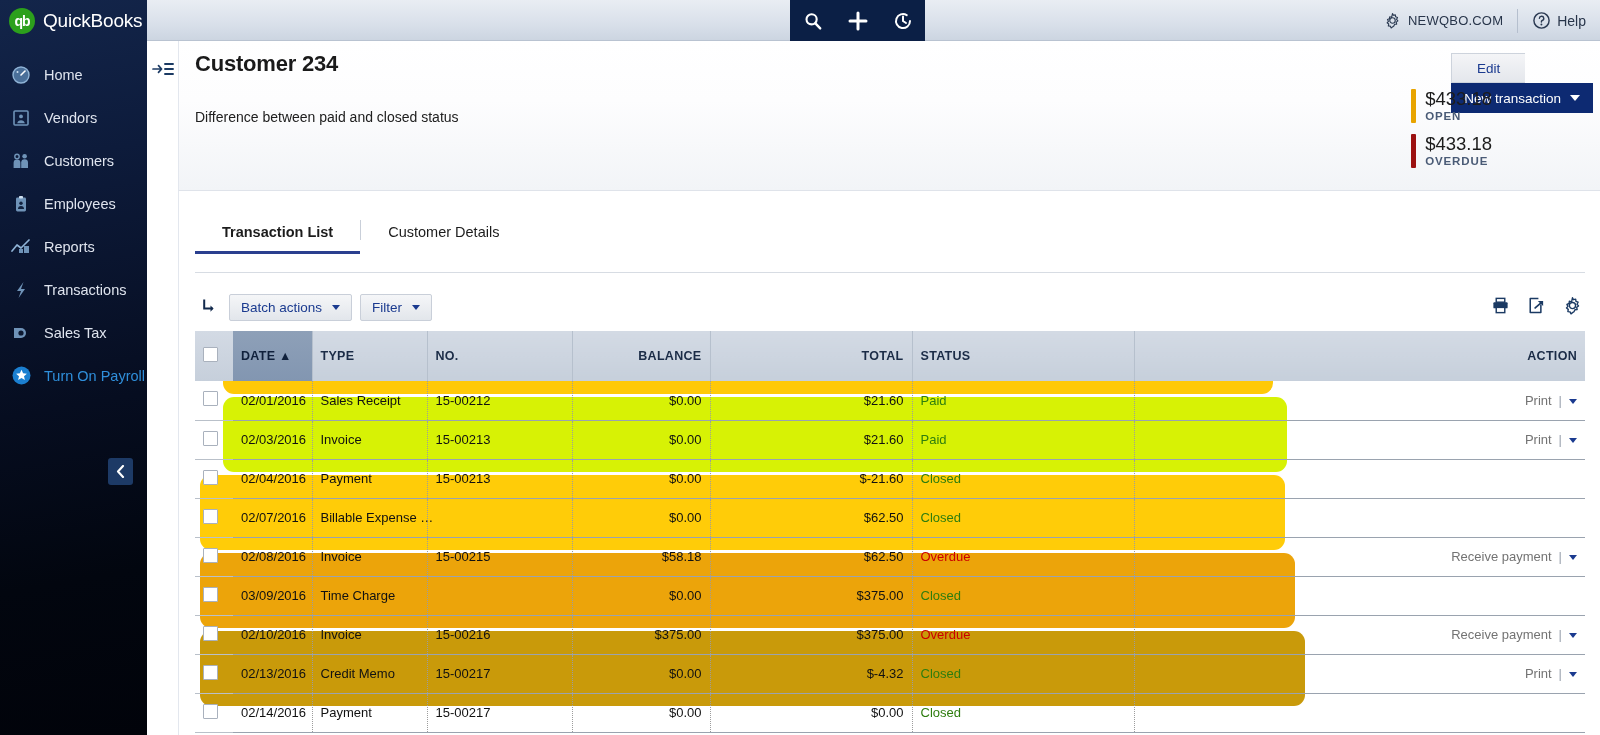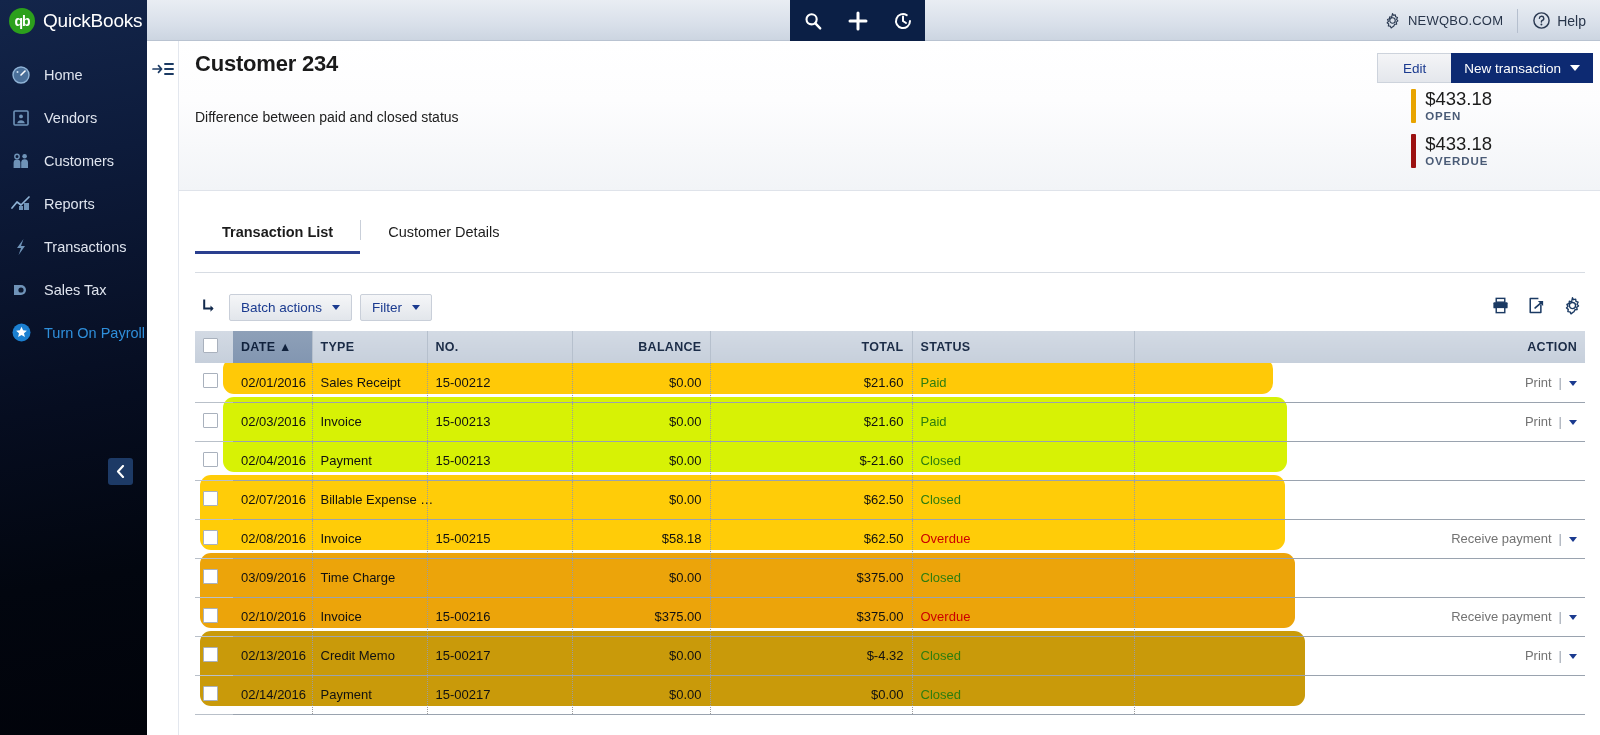--- a/index.html
+++ b/index.html
@@ -111,21 +111,21 @@
     position: absolute; left: 16px; top: 10px;
     font-size: 22px; font-weight: bold; color: #1a1a1a;
     letter-spacing: -0.2px;
   }
   .page-sub {
     position: absolute; left: 16px; top: 68px;
     font-size: 14px; color: #202020;
   }
   .head-btns {
     position: absolute; right: 7px; top: 12px;
-    display: flex; align-items: stretch; gap: 0;
+    display: flex; align-items: stretch; gap: 0; flex-direction: column;
   }
   .btn-edit {
     width: 74px; height: 30px;
     background: linear-gradient(to bottom,#f4f5f7,#e4e7ec);
     border: 1px solid #cdd3dc; border-right: none;
     color: #1a3a8f; font-size: 13.5px;
     display: flex; align-items: center; justify-content: center;
     cursor: pointer;
   }
   .btn-newtx {
@@ -205,21 +205,21 @@
 
   
   .tbl-wrap { position: absolute; left: 16px; top: 140px; width: 1390px; }
   table.grid { width: 1390px; border-collapse: collapse; table-layout: fixed; }
   table.grid thead th {
     background: linear-gradient(to bottom,#d3dae4,#c6cfdb);
     height: 26px;
     font-size: 12.5px; color: #1b2c47; font-weight: bold;
     letter-spacing: 0.3px;
     border-right: 1px solid #b6c0cd;
-    padding: 7px 8px; text-align: left;
+    padding: 16px 8px; text-align: left;
     white-space: nowrap;
   }
   table.grid thead th.sorted { background: linear-gradient(to bottom,#8ea0b8,#8296b1); color:#10213c; }
   table.grid thead th.num { text-align: right; }
   table.grid thead th.last { border-right: none; text-align: right; }
   table.grid thead th.cb { border-right: none; }
 
   col.c-cb   { width: 38px; }
   col.c-date { width: 79px; }
   col.c-type { width: 115px; }
@@ -309,20 +309,31 @@
           <svg width="20" height="20" viewBox="0 0 20 20">
               <circle cx="6" cy="5.5" r="2.2" fill="none" stroke="#6f93b8" stroke-width="1.4"></circle>
               <path d="M2.6 17v-5.2a3.4 3.4 0 0 1 6.8 0V17z" fill="#6f93b8"></path>
               <circle cx="13.6" cy="5.2" r="2.3" fill="#6f93b8"></circle>
               <path d="M10.2 17v-5.4a3.4 3.4 0 0 1 6.8 0V17z" fill="#6f93b8"></path>
             </svg>
         </span>
         <span class="nav-label">Customers</span>
       </div>
 
+      <div class="nav-item">
+        <span class="nav-icon">
+          <svg width="20" height="20" viewBox="0 0 20 20">
+              <rect x="5" y="3.5" width="10" height="14" rx="1.4" fill="#6f93b8"></rect>
+              <rect x="8" y="2" width="4" height="2.6" rx="0.8" fill="#cfe0f0"></rect>
+              <circle cx="10" cy="9.3" r="1.7" fill="#12223f"></circle>
+              <path d="M7 15a3 3 0 0 1 6 0z" fill="#12223f"></path>
+            </svg>
+        </span>
+        <span class="nav-label">Employees</span>
+      </div>
 
       <div class="nav-item">
         <span class="nav-icon">
           <svg width="22" height="20" viewBox="0 0 22 20">
               <path d="M2 14 L7 8 L11 11 L19 3" fill="none" stroke="#8fb3d6" stroke-width="1.7" stroke-linecap="round" stroke-linejoin="round"></path>
               <path d="M9 16 h4 v-4 h-4 z M14 16 h5 v-7 h-5 z" fill="#6f93b8"></path>
             </svg>
         </span>
         <span class="nav-label">Reports</span>
       </div>

